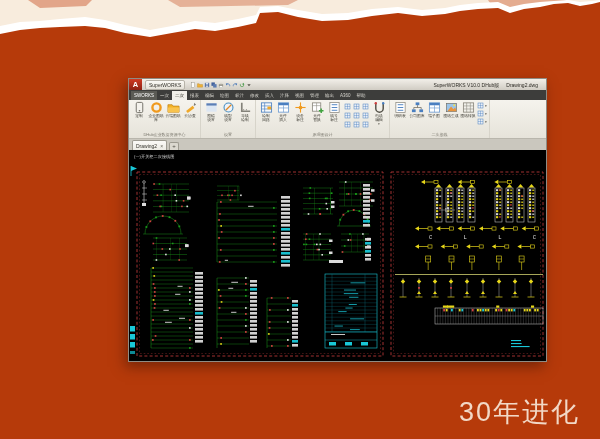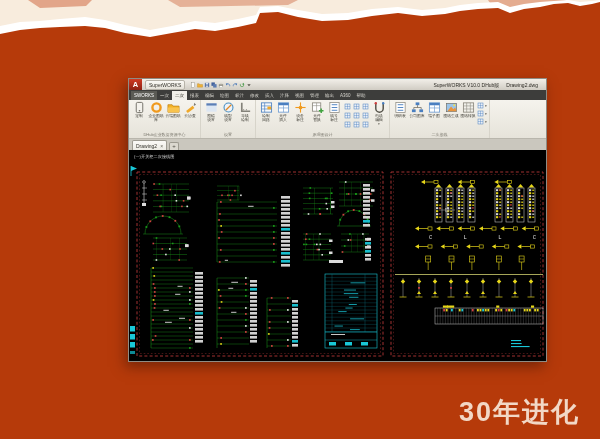--- a/index.html
+++ b/index.html
@@ -54,21 +54,21 @@
     border-bottom:none;border-radius:2px 2px 0 0;font-size:5px;display:flex;
     align-items:center;padding:0 3px;gap:3px;color:#35332c;box-sizing:border-box;}
   .ftab .x{color:#6a675d;}
   .addtab{height:8px;width:10px;background:#dbd8cf;border:1px solid #9d9a90;border-bottom:none;
     font-size:6px;line-height:6px;text-align:center;color:#514f46;border-radius:2px 2px 0 0;box-sizing:border-box;}
   .canvas{flex:1;background:#000;position:relative;overflow:hidden;}
   .canvas svg{position:absolute;left:0;top:0;}
   
   #caption{
     position:absolute;right:20px;top:394px;font-size:27px;letter-spacing:2px;
-    color:#f2d8c6;font-weight:700;white-space:nowrap;text-align:right;
+    color:#f2d8c6;font-weight:400;white-space:nowrap;text-align:right;
   }
 </style>
 </head>
 <body>
 
 <svg id="tear-svg">
     <rect x="0" y="0" width="600" height="439" fill="#f8ecdd"></rect>
     <polygon points="28,0 92,0 86,6 40,8" fill="#cf6b43" opacity="0.55"></polygon>
     <polygon points="168,0 298,0 288,5 180,7" fill="#cf6b43" opacity="0.45"></polygon>
     <polygon points="488,0 566,0 558,9 495,10" fill="#cf6b43" opacity="0.5"></polygon>

